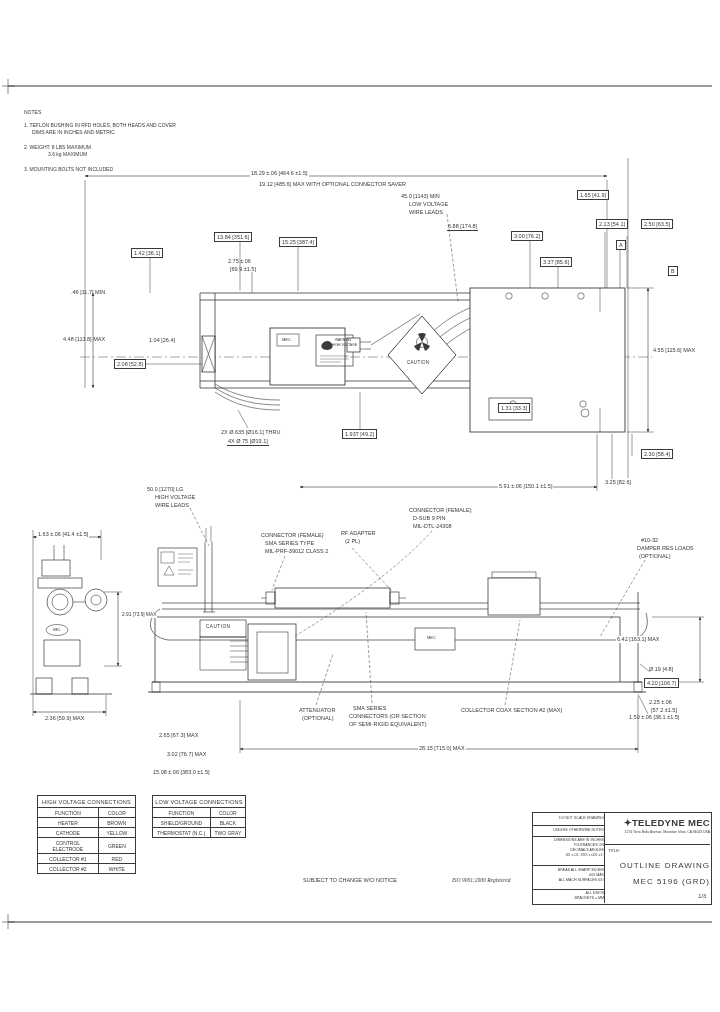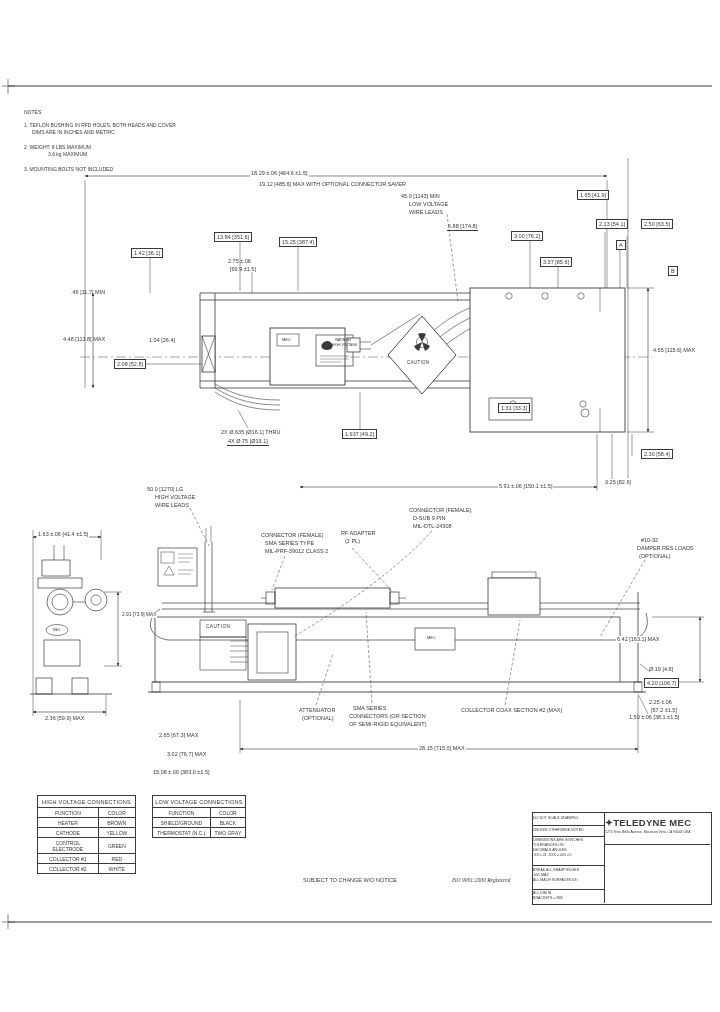--- a/index.html
+++ b/index.html
@@ -12,21 +12,21 @@
   .xxs{font-size:3.4px;}
   .bx{border:0.8px solid #3a3a3a;padding:0.5px 2px;}
   .ul{border-bottom:0.8px solid #3a3a3a;}
   .tr{background:transparent;}
   .ctr{text-align:center;}
   table.conn{position:absolute;border-collapse:collapse;background:#fff;
              font-size:5px;color:#3a3a3a;text-align:center;}
   table.conn th,table.conn td{border:0.9px solid #3a3a3a;padding:1.5px 2px;font-weight:normal;}
   table.conn .ttl{font-size:5.6px;letter-spacing:.2px;padding:2.5px 2px;}
   .tb{position:absolute;left:532px;top:812px;width:178px;height:91px;border:1.1px solid #3a3a3a;background:#fff;}
-  .tb .cell{position:absolute;box-sizing:border-box;font-size:3.6px;text-align:left;line-height:1.35;}
+  .tb .cell{position:absolute;box-sizing:border-box;font-size:3.6px;text-align:right;line-height:1.35;}
   .tb .bb{border-bottom:0.8px solid #3a3a3a;}
   .tb .lcol{border-right:1px solid #3a3a3a;}
   .company{font-size:9.5px;font-weight:bold;letter-spacing:.3px;}
   .addr{font-size:3.4px;}
   .bigtitle{font-size:8px;letter-spacing:1px;}
   .notes{position:absolute;left:24px;top:109px;font-size:5px;line-height:1.3;}
   .notes div{margin-bottom:1px;}
   .footer-txt{position:absolute;font-size:5.5px;}
   .it{font-style:italic;font-family:"Liberation Serif",serif;}
 </style>
@@ -312,15 +312,21 @@
     <div class="cell lcol" style="left:0;top:77px;width:72px;height:13px;padding-top:1px">
       <div>ALL DIM IN</div>
       <div>BRACKETS = MM</div>
     </div>
     <div class="cell bb" style="left:72px;top:0;width:105px;height:32px;padding-top:4px">
       <div class="company">
         <span>✦</span><span>TELEDYNE MEC</span>
       </div>
       <div class="addr">1274 Terra Bella Avenue, Mountain View, CA 94043 USA</div>
     </div>
+    <div class="cell" style="left:72px;top:32px;width:105px;height:58px">
+      <div style="position:absolute;left:3px;top:3px;font-size:4px">TITLE:</div>
+      <div class="bigtitle" style="position:absolute;left:0;top:16px;width:100%">OUTLINE DRAWING</div>
+      <div class="bigtitle" style="position:absolute;left:0;top:32px;width:100%">MEC 5196 (GRD)</div>
+      <div style="position:absolute;right:4px;bottom:3px;font-size:5.5px">1/3</div>
+    </div>
   </div>
 
 </div>
 
 </body></html>

